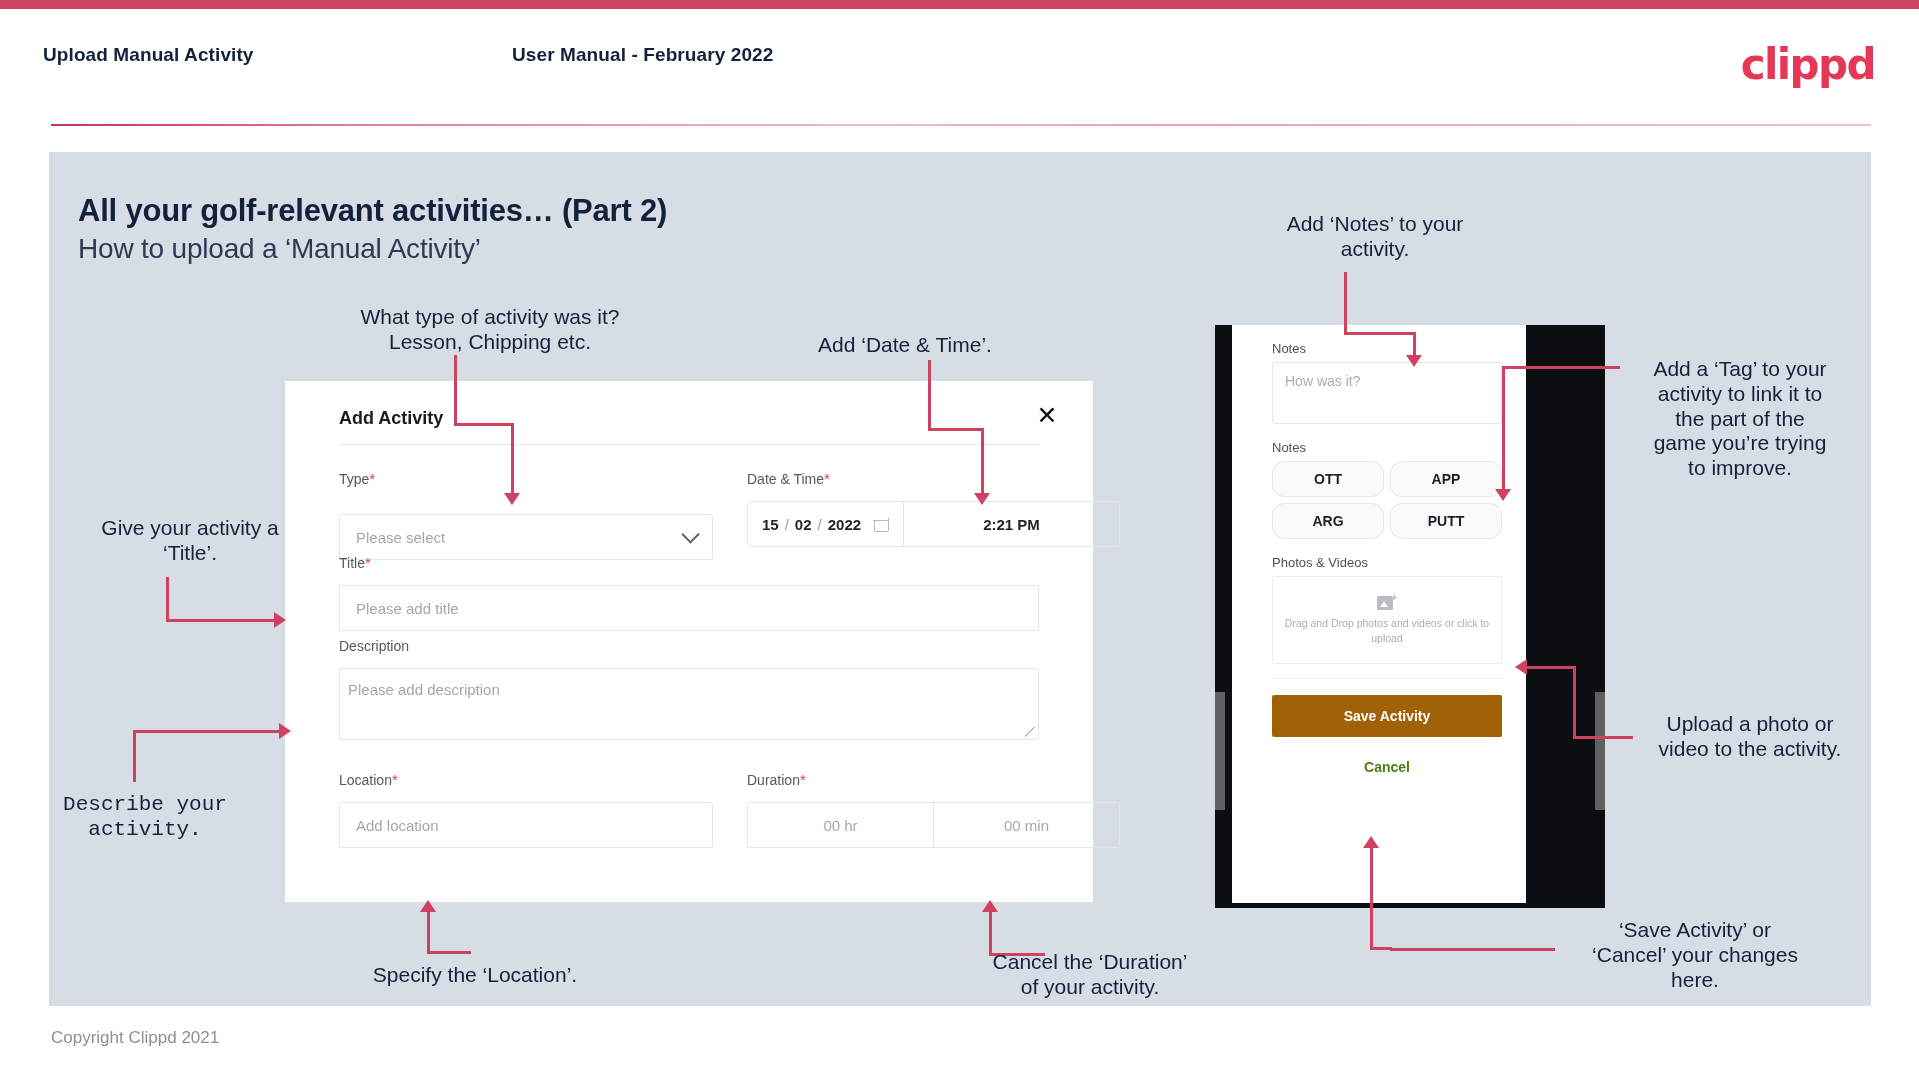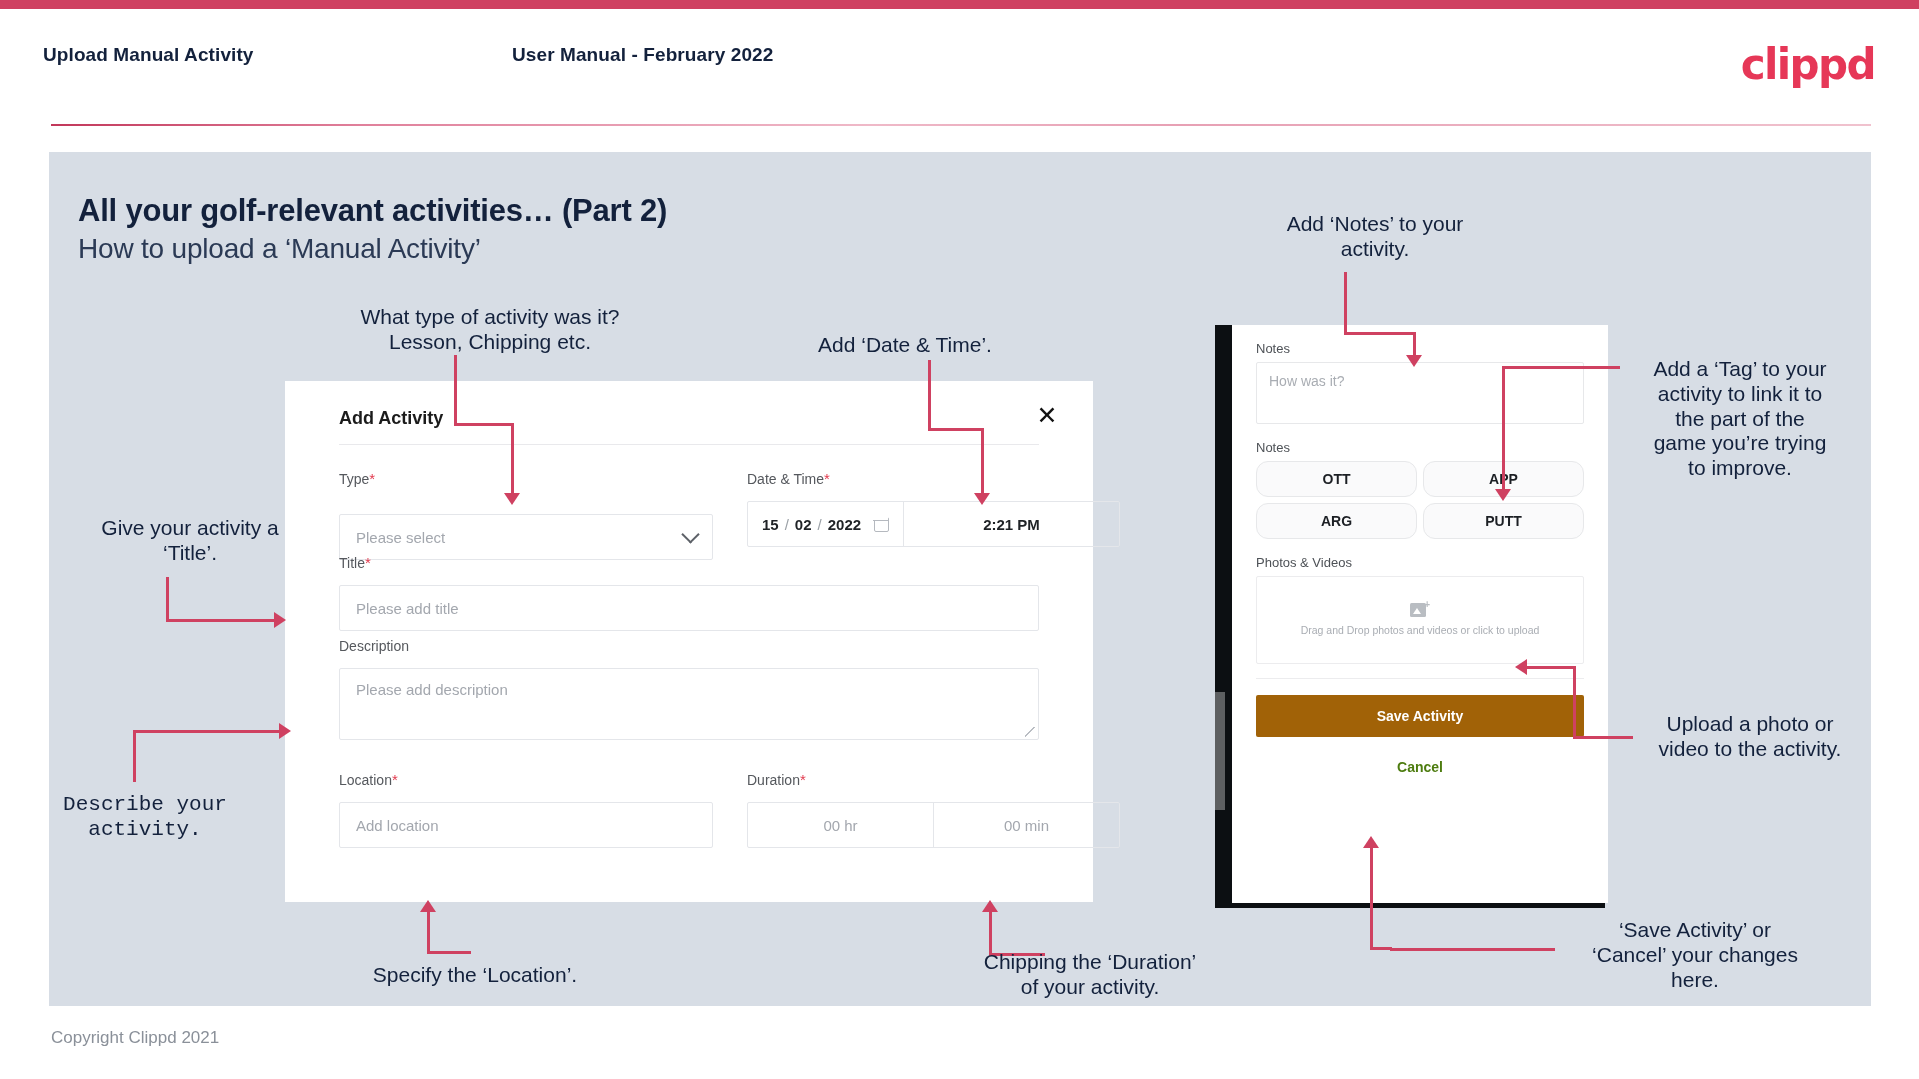--- a/index.html
+++ b/index.html
@@ -148,21 +148,21 @@
   }
 
   .row-title { position: absolute; left: 54px; top: 173px; width: 700px; }
   .row-desc  { position: absolute; left: 54px; top: 257px; width: 700px; }
   .row-loc   { position: absolute; left: 54px; top: 390px; width: 700px; }
 
   .textarea-box {
     border: 1px solid #e4e6ea;
     background: #fff;
     height: 72px;
-    padding: 12px 16px;
+    padding: 12px 8px;
     font-size: 15px; color: #a3a7ae;
     margin-top: 14px;
     position: relative; border-radius: 2px;
   }
   .resize-grip {
     position: absolute; right: 3px; bottom: 2px;
     width: 10px; height: 10px;
     background:
       linear-gradient(135deg, transparent 0 45%, #b9bdc3 45% 55%, transparent 55% 100%);
   }
@@ -185,23 +185,24 @@
     width: 390px; height: 583px;
     background: #0c0f12;
   }
   .phone-btn {
     position: absolute; width: 10px; background: #5d5f61;
   }
   .phone-btn.l { left: 0;  top: 367px; height: 118px; }
   .phone-btn.r { right: 0; top: 367px; height: 118px; }
   .phone-screen {
     position: absolute; left: 17px; top: 0;
-    width: 376px; height: 578px;
+    width: 294px; height: 578px;
     background: #ffffff;
     overflow: hidden;
+    padding-left: 16px;
   }
   .p-label {
     font-size: 13px; color: #4d5156;
     margin: 0 0 6px 0;
   }
   .p-pad { padding: 16px 24px 0 24px; }
   .p-notes {
     border: 1px solid #e7e8ea; height: 62px;
     padding: 10px 12px; font-size: 14px; color: #a9adb3;
     border-radius: 2px;
@@ -431,21 +432,21 @@
 activity.</div>
 
   <div class="ln v" style="left:427px; top:912px; height:42px;"></div>
   <div class="ln h" style="left:427px; top:951px; width:44px;"></div>
   <div class="ah up" style="left:420px; top:900px;"></div>
   <div class="anno" style="left:330px; top:963px; width:290px;">Specify the ‘Location’.</div>
 
   <div class="ln v" style="left:989px; top:912px; height:44px;"></div>
   <div class="ln h" style="left:989px; top:953px; width:56px;"></div>
   <div class="ah up" style="left:982px; top:900px;"></div>
-  <div class="anno" style="left:955px; top:950px; width:270px;">Chipping the ‘Duration’
+  <div class="anno" style="left:955px; top:950px; width:270px;">Cancel the ‘Duration’
 of your activity.</div>
 
   <div class="anno" style="left:1235px; top:212px; width:280px;">Add ‘Notes’ to your
 activity.</div>
   <div class="ln v" style="left:1344px; top:272px; height:62px;"></div>
   <div class="ln h" style="left:1344px; top:332px; width:72px;"></div>
   <div class="ln v" style="left:1413px; top:332px; height:25px;"></div>
   <div class="ah down" style="left:1406px; top:355px;"></div>
 
   <div class="anno" style="left:1620px; top:357px; width:240px;">Add a ‘Tag’ to your

